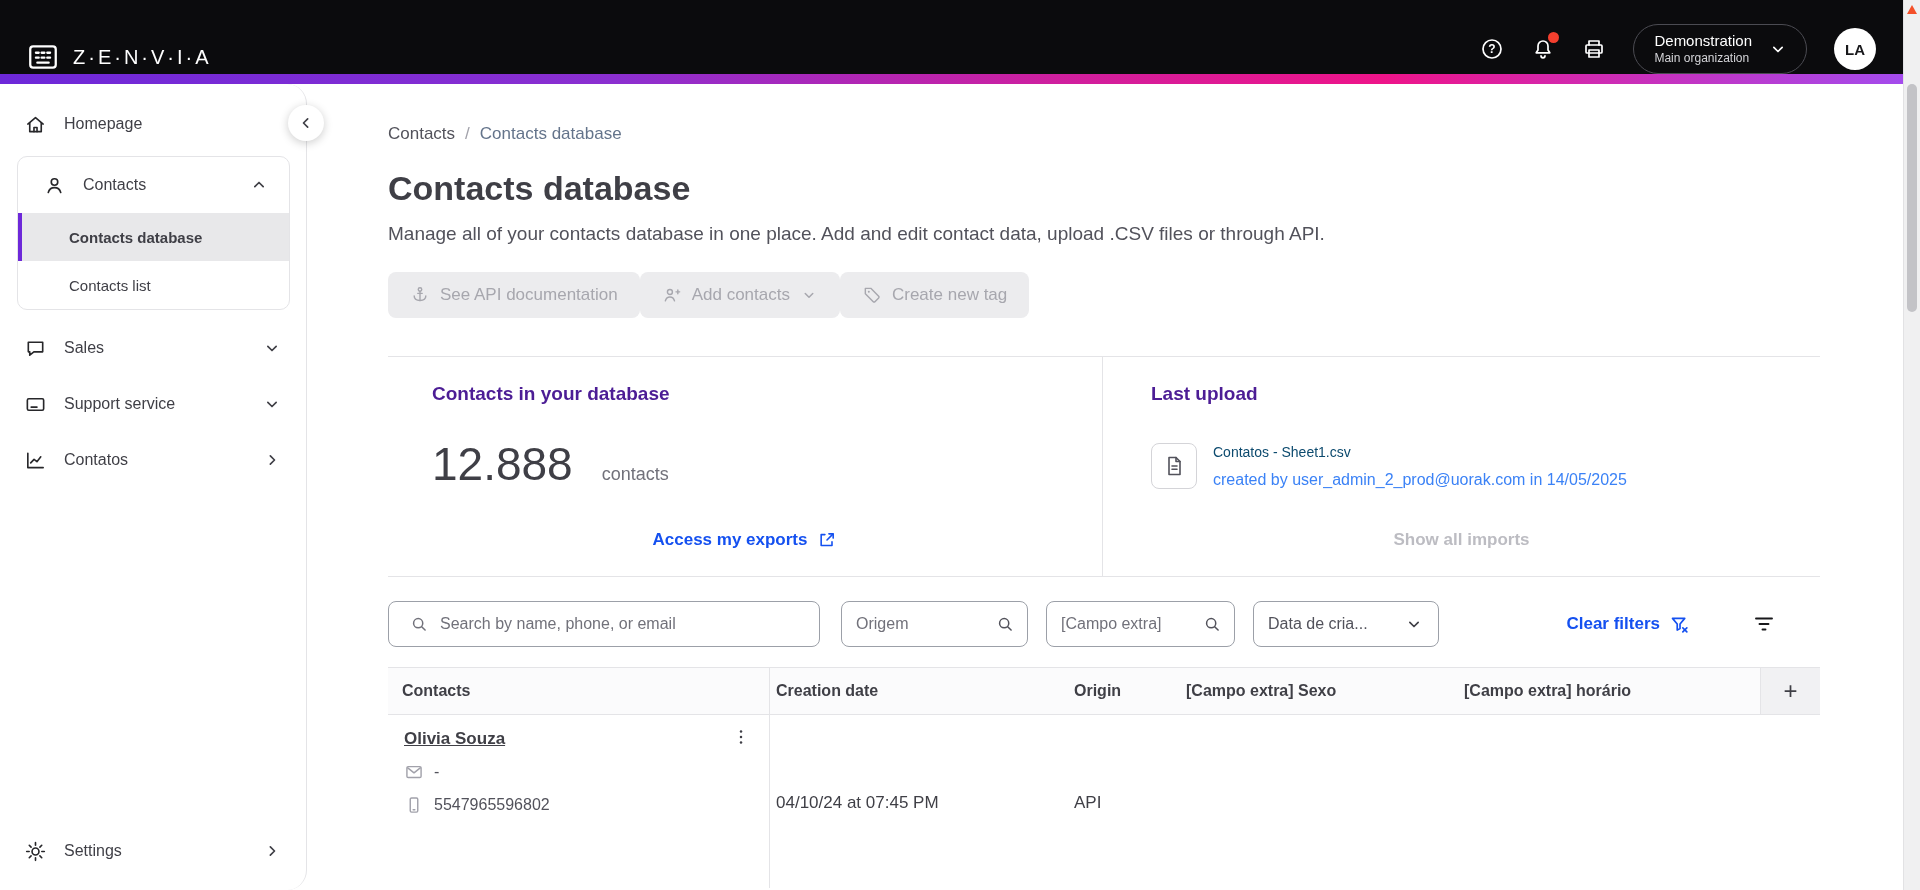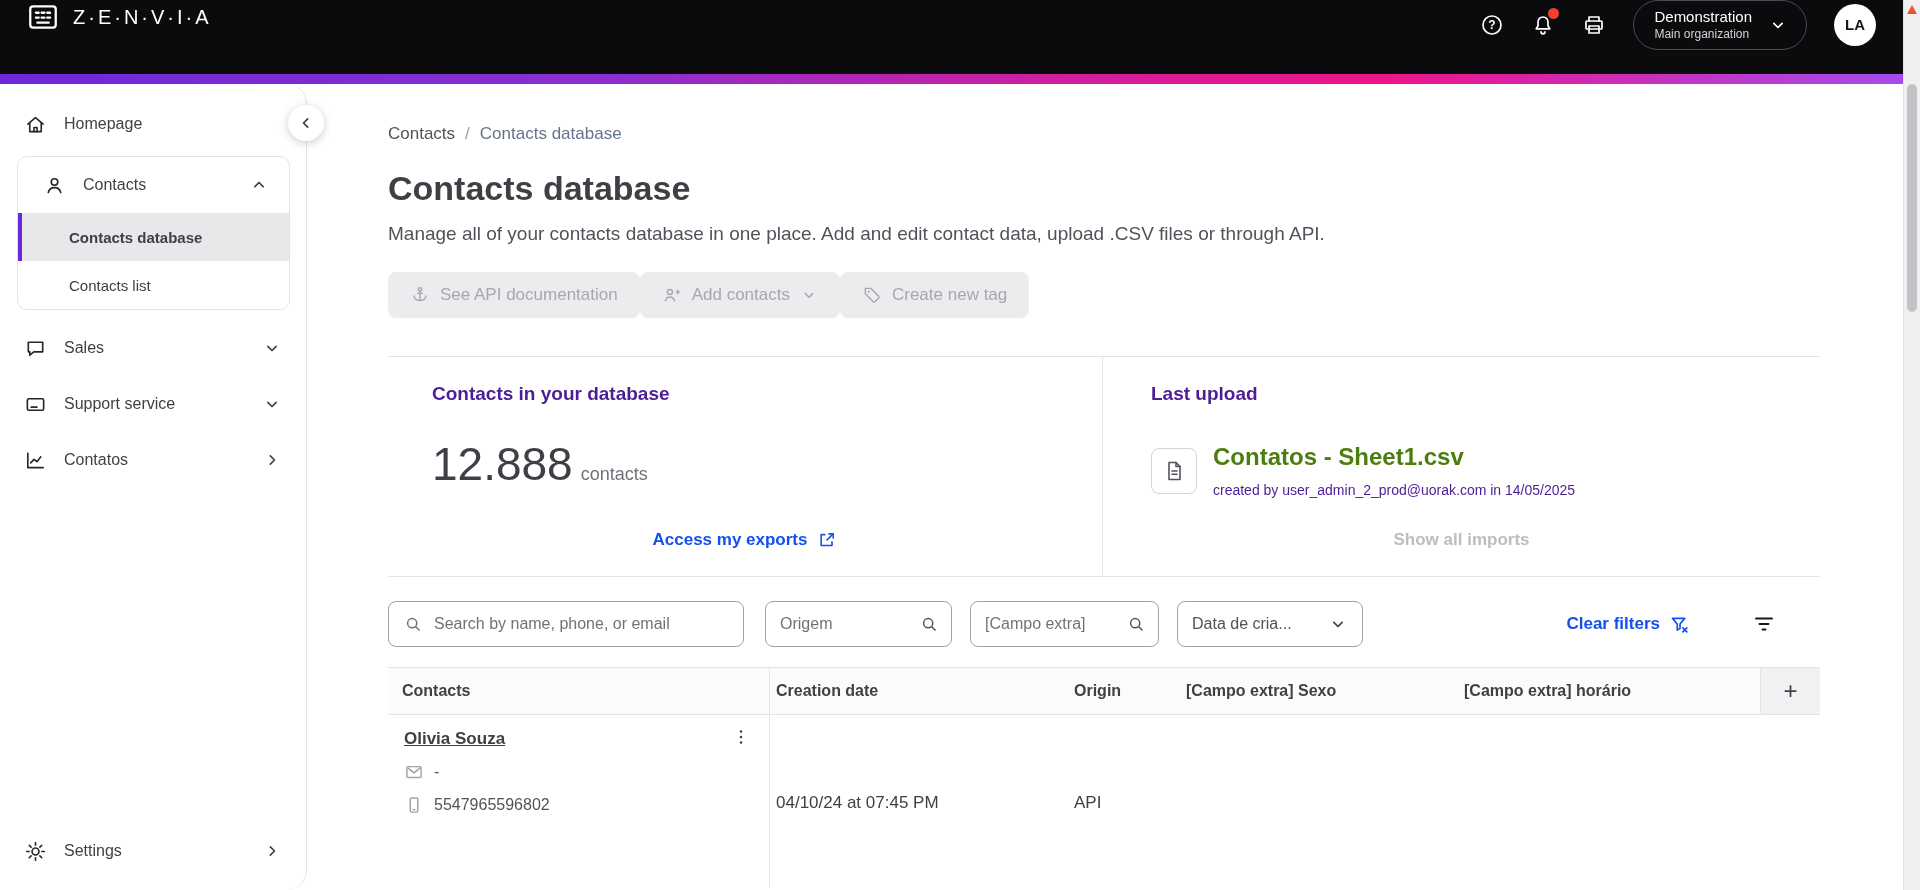--- a/index.html
+++ b/index.html
@@ -1,21 +1,21 @@
 <!DOCTYPE html>
 <html lang="en"><head>
 <meta charset="utf-8">
 <style>
   * { margin:0; padding:0; box-sizing:border-box; }
   html,body { width:1920px; height:890px; overflow:hidden;
     font-family:"Liberation Sans", sans-serif; background:#fff; color:#3f3f46; }
   .page { position:relative; width:1920px; height:890px; overflow:hidden; }
 
   
-  .topbar { height:74px; background:#0b0b0d; display:flex; align-items:flex-start;
+  .topbar { height:74px; background:#0b0b0d; display:flex; align-items:flex-end;
     justify-content:space-between; padding:0 44px 0 26px; }
   .brand { display:flex; align-items:center; gap:13px; color:#fff; }
   .brand-text { font-size:20px; letter-spacing:3px; color:#fff; }
   .topbar-right { display:flex; align-items:center; gap:27px; }
   .icon-btn { color:#fff; display:flex; align-items:center; background:none; border:none; cursor:pointer; }
   .bell-wrap { position:relative; }
   .bell-dot { position:absolute; top:-5px; right:-4px; width:11px; height:11px;
     border-radius:50%; background:#f43f2e; }
   .org-pill { display:flex; align-items:center; gap:16px; border:1px solid #4b4b52;
     border-radius:26px; padding:7px 18px 7px 20px; color:#fff; background:transparent; cursor:pointer; }
@@ -72,42 +72,42 @@
   .action-btn { display:flex; align-items:center; gap:10px; background:#ececee;
     color:#a7a7ae; font-size:17px; padding:0 22px; height:46px; border-radius:8px;
     border:none; cursor:default; font-family:inherit; }
 
   
   .cards { display:flex; width:1432px; height:221px; margin-top:38px;
     border-top:1px solid #e4e4e7; border-bottom:1px solid #e4e4e7; }
   .card-left { width:715px; border-right:1px solid #e4e4e7; padding:26px 0 0 44px; position:relative; }
   .card-right { flex:1; padding:26px 0 0 48px; position:relative; }
   .card-title { font-size:19px; font-weight:bold; color:#4c1d95; }
-  .count-row { display:flex; align-items:baseline; gap:8px; margin-top:32px; }
+  .count-row { display:flex; align-items:baseline; gap:29px; margin-top:32px; }
   .count { font-size:46px; color:#3f3f46; font-weight:500; }
   .count-unit { font-size:18px; color:#71717a; }
   .card-center-link { position:absolute; bottom:26px; left:0; right:0;
     display:flex; justify-content:center; }
   .exports-link { display:flex; align-items:center; gap:10px; color:#1450f0;
     font-weight:bold; font-size:17px; cursor:pointer; text-decoration:none; }
   .upload-row { display:flex; gap:16px; margin-top:38px; align-items:center; }
   .file-box { width:46px; height:46px; border:1px solid #d4d4d8; border-radius:8px;
     display:flex; align-items:center; justify-content:center; color:#52525b; flex:0 0 46px; }
-  .file-name { font-size:24px; color:#4d7c0f;font-weight:bold; }
-  .file-meta { font-size:14px; color:#4c1d95; margin-top:11px; }
+  .file-name { font-size:14px; color:#0c4a6e; }
+  .file-meta { font-size:16px; color:#3b82f6; margin-top:11px; }
   .show-imports { color:#bcbcc2; font-weight:bold; font-size:17px; cursor:default; }
 
   
   .filters { display:flex; align-items:center; width:1432px; margin-top:24px; }
   .input-wrap { position:relative; height:46px; border:1px solid #9ca0a8; border-radius:8px;
     display:flex; align-items:center; background:#fff; }
   .input-wrap input { border:none; outline:none; font-size:16px; color:#52525b;
     width:100%; background:transparent; font-family:inherit; }
   .input-wrap input::placeholder { color:#71717a; opacity:1; }
-  .search-wrap { width:356px; padding:0 14px; gap:11px; margin-right:21px; color:#71717a; }
+  .search-wrap { width:432px; padding:0 20px; gap:11px; margin-right:21px; color:#71717a; }
   .origem-wrap { width:187px; padding:0 40px 0 14px; margin-right:18px; color:#71717a; }
   .campo-wrap  { width:189px; padding:0 40px 0 14px; margin-right:18px; color:#71717a; }
   .trail-icon { position:absolute; right:12px; top:12px; color:#52525b; display:flex; }
   .date-select { width:186px; height:46px; border:1px solid #9ca0a8; border-radius:8px;
     display:flex; align-items:center; justify-content:space-between; padding:0 14px;
     font-size:16px; color:#52525b; cursor:pointer; background:#fff; }
   .clear-filters { margin-left:auto; display:flex; align-items:center; gap:9px;
     color:#1450f0; font-weight:bold; font-size:17px; cursor:pointer; background:none; border:none;
     font-family:inherit; }
   .funnel-btn { margin-left:62px; margin-right:44px; color:#18181b; background:none;

